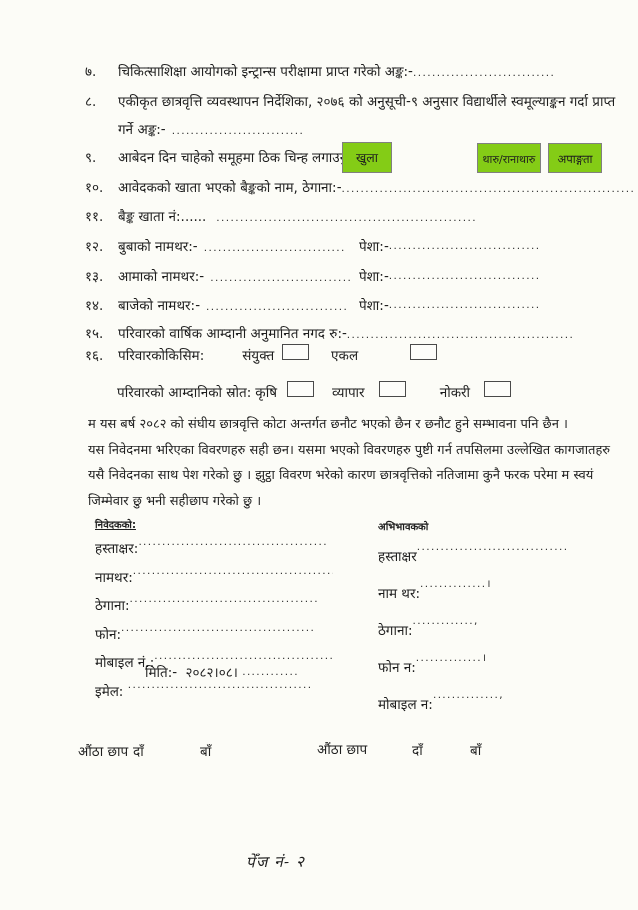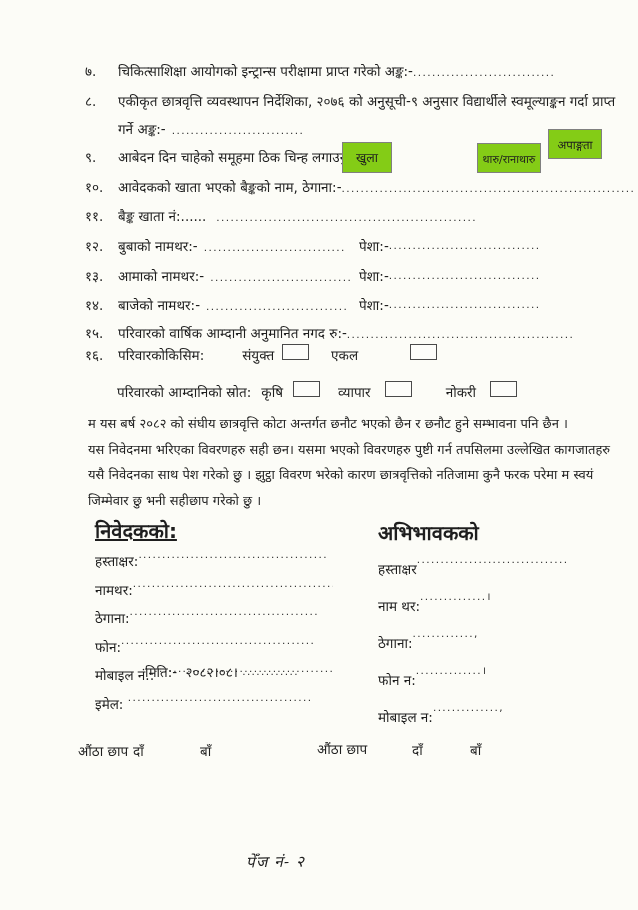--- a/index.html
+++ b/index.html
@@ -15,21 +15,21 @@
   .num{flex:0 0 33px;}
   .txt{white-space:nowrap;}
   .dots{letter-spacing:1.4px;font-size:10.5px;color:#2b2b2b;white-space:nowrap;overflow:hidden;max-width:330px;display:inline-block;vertical-align:baseline;}
   .dots.long{max-width:470px;}
   .cbox{position:absolute;border:1.3px solid #808080;background:#84cc16;display:flex;align-items:center;justify-content:center;font-size:12.5px;white-space:nowrap;}
   .pairwrap{position:absolute;display:flex;}
   .pairwrap .cell{border:1.3px solid #808080;background:#fdfdfa;display:flex;align-items:center;justify-content:center;font-size:12.5px;}
   .pairwrap .cell+.cell{margin-left:-1.3px;height:27px;align-self:center;}
   .tick{display:inline-block;width:25px;height:14px;border:1.3px solid #4a4a4a;background:#fdfdfa;vertical-align:-2px;}
   .decl{top:411px;left:88px;width:534px;font-size:13px;line-height:25.5px;}
-  .sig-title{font-weight:bold;font-size:20px;}
+  .sig-title{font-weight:bold;font-size:10px;}
   .sig-title.u{text-decoration:underline;}
   .fieldrow{white-space:nowrap;}
   .applicant .fieldrow{line-height:21.8px;}
   .guardian .fieldrow{line-height:27.5px;}
   .pagenum{font-family:"DejaVu Serif",serif;font-style:italic;font-size:15.5px;transform:rotate(-1deg);letter-spacing:1px;}
 </style>
 </head>
 <body>
 
 <div class="page">
@@ -49,21 +49,21 @@
     <span class="txt">गर्ने अङ्क:-</span>
     <span class="dots" style="margin-left:6px">............................</span>
   </div>
 
   <div class="abs row" style="top:148px">
     <span class="num">९.</span>
     <span class="txt">आबेदन दिन चाहेको समूहमा ठिक चिन्ह लगाउनुहोस</span>
   </div>
   <div class="cbox" style="left:342px;top:142px;width:48px;height:29px">खुला</div>
   <div class="cbox" style="left:477px;top:143px;width:62px;height:28px;font-size:11px">थारु/रानाथारु</div>
-  <div class="cbox" style="left:548px;top:129px;width:52px;height:28px;font-size:11.5px">अपाङ्गता</div>
+  <div class="cbox" style="left:548px;top:143px;width:52px;height:28px;font-size:11.5px">अपाङ्गता</div>
 
   <div class="abs row" style="top:178px">
     <span class="num">१०.</span>
     <span class="txt">आवेदकको खाता भएको बैङ्कको नाम, ठेगाना:-</span>
     <span class="dots long">................................................................................................</span>
   </div>
 
   <div class="abs row" style="top:207px">
     <span class="num">११.</span>
     <span class="txt">बैङ्क खाता नं:......</span>
@@ -107,21 +107,21 @@
     <span class="num">१६.</span>
     <span class="txt">परिवारकोकिसिम:</span>
     <span class="txt" style="margin-left:38px">संयुक्त</span>
     <span class="tick" style="margin-left:8px"></span>
     <span class="txt" style="margin-left:22px">एकल</span>
     <span class="tick" style="margin-left:52px"></span>
   </div>
 
   <div class="abs row" style="top:381px;left:117px">
     <span class="txt">परिवारको आम्दानिको स्रोत: </span>
-    <span class="txt" style="margin-left:10px">कृषि</span>
+    <span class="txt" style="margin-left:4px">कृषि</span>
     <span class="tick" style="margin-left:10px"></span>
     <span class="txt" style="margin-left:18px">व्यापार</span>
     <span class="tick" style="margin-left:14px"></span>
     <span class="txt" style="margin-left:34px">नोकरी</span>
     <span class="tick" style="margin-left:14px"></span>
   </div>
 
   <div class="abs decl">
     <div>म यस बर्ष २०८२ को संघीय छात्रवृत्ति कोटा अन्तर्गत छनौट भएको छैन र छनौट हुने सम्भावना पनि छैन ।</div>
     <div>यस निवेदनमा भरिएका विवरणहरु सही छन। यसमा भएको विवरणहरु पुष्टी गर्न तपसिलमा उल्लेखित कागजातहरु</div>

